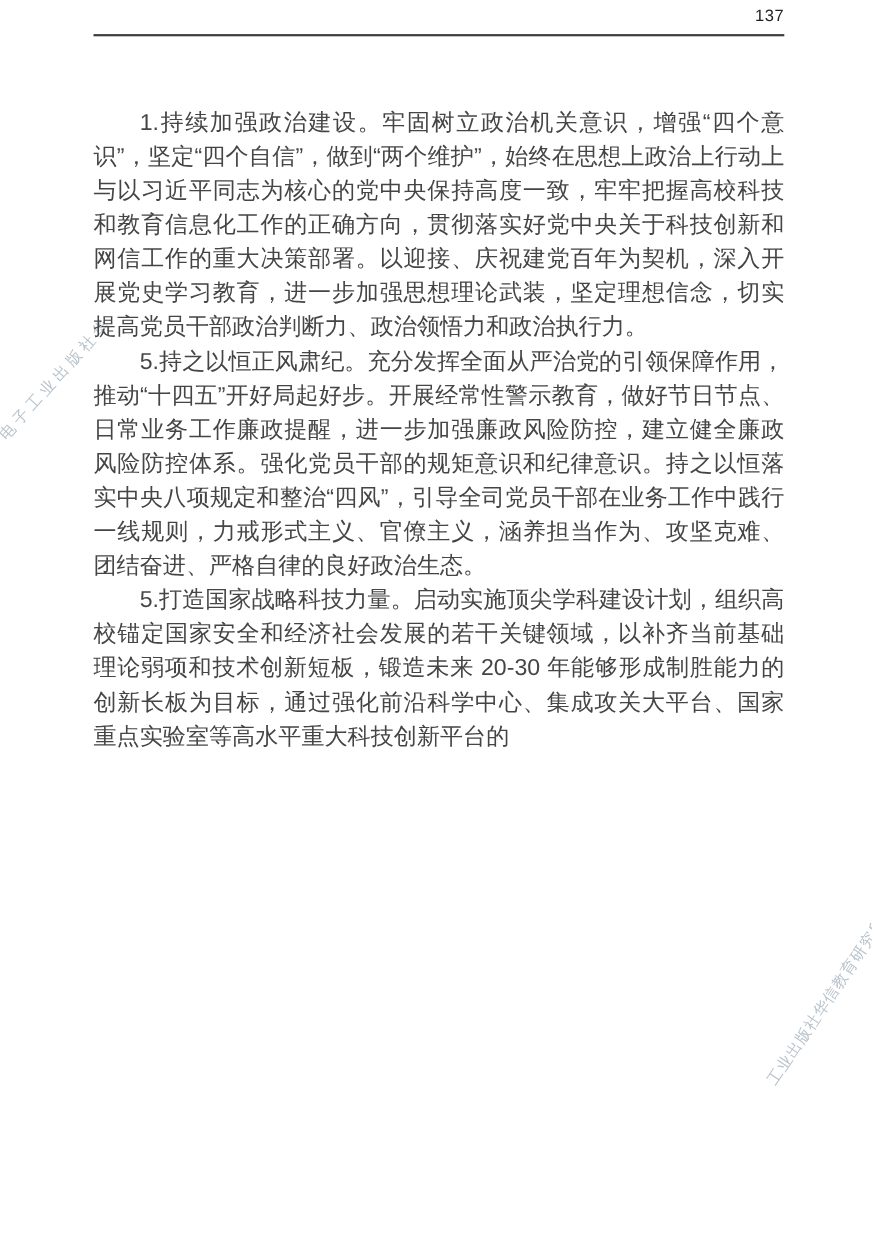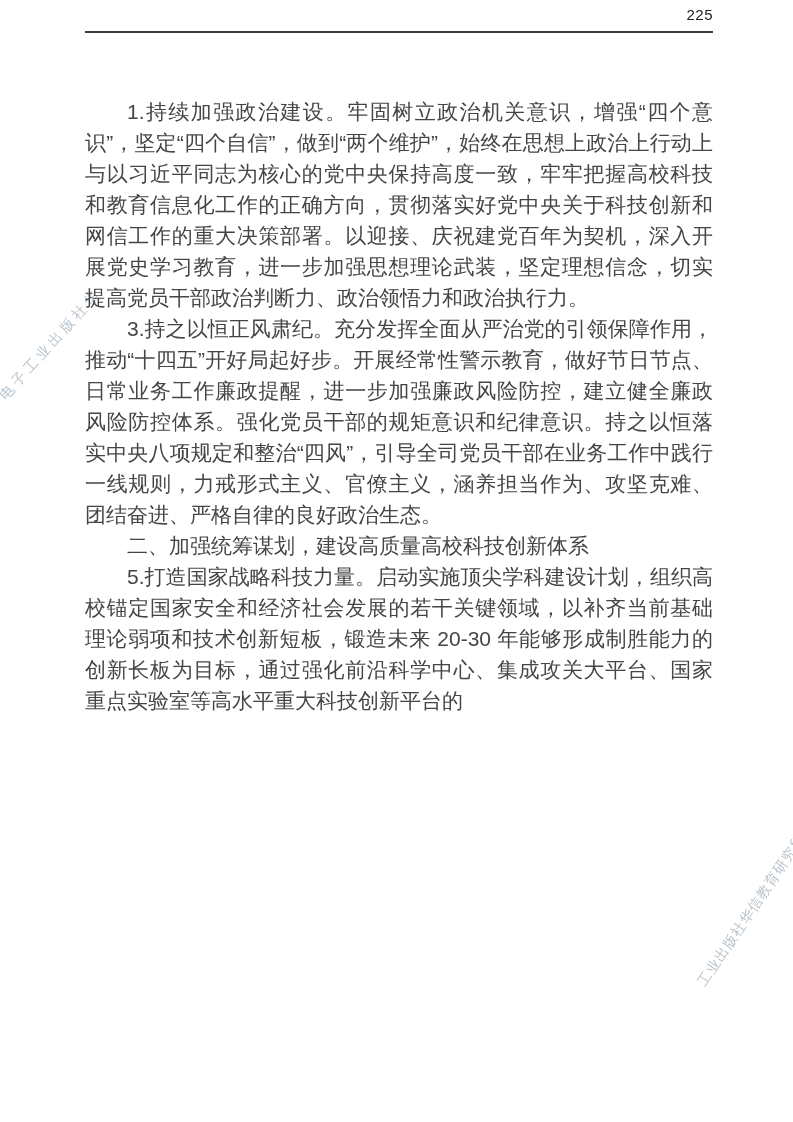--- a/index.html
+++ b/index.html
@@ -69,28 +69,27 @@
       letter-spacing: 1px;
       transform: rotate(-56deg);
       transform-origin: 0 0;
     }
   </style>
 </head>
 <body>
 
 <div class="page">
 
-  <div class="page-number">225</div>
+  <div class="page-number">137</div>
 
   <div class="header-rule"></div>
 
   <div class="watermark wm-left">电子工业出版社华</div>
 
   <div class="watermark wm-right">工业出版社华信教育研究所</div>
 
   <div class="content">
     <p>1.持续加强政治建设。牢固树立政治机关意识，增强“四个意识”，坚定“四个自信”，做到“两个维护”，始终在思想上政治上行动上与以习近平同志为核心的党中央保持高度一致，牢牢把握高校科技和教育信息化工作的正确方向，贯彻落实好党中央关于科技创新和网信工作的重大决策部署。以迎接、庆祝建党百年为契机，深入开展党史学习教育，进一步加强思想理论武装，坚定理想信念，切实提高党员干部政治判断力、政治领悟力和政治执行力。</p>
-    <p>3.持之以恒正风肃纪。充分发挥全面从严治党的引领保障作用，推动“十四五”开好局起好步。开展经常性警示教育，做好节日节点、日常业务工作廉政提醒，进一步加强廉政风险防控，建立健全廉政风险防控体系。强化党员干部的规矩意识和纪律意识。持之以恒落实中央八项规定和整治“四风”，引导全司党员干部在业务工作中践行一线规则，力戒形式主义、官僚主义，涵养担当作为、攻坚克难、团结奋进、严格自律的良好政治生态。</p>
-    <p>二、加强统筹谋划，建设高质量高校科技创新体系</p>
+    <p>5.持之以恒正风肃纪。充分发挥全面从严治党的引领保障作用，推动“十四五”开好局起好步。开展经常性警示教育，做好节日节点、日常业务工作廉政提醒，进一步加强廉政风险防控，建立健全廉政风险防控体系。强化党员干部的规矩意识和纪律意识。持之以恒落实中央八项规定和整治“四风”，引导全司党员干部在业务工作中践行一线规则，力戒形式主义、官僚主义，涵养担当作为、攻坚克难、团结奋进、严格自律的良好政治生态。</p>
     <p>5.打造国家战略科技力量。启动实施顶尖学科建设计划，组织高校锚定国家安全和经济社会发展的若干关键领域，以补齐当前基础理论弱项和技术创新短板，锻造未来 20-30 年能够形成制胜能力的创新长板为目标，通过强化前沿科学中心、集成攻关大平台、国家重点实验室等高水平重大科技创新平台的</p>
   </div>
 
 </div>
 
 </body></html>

